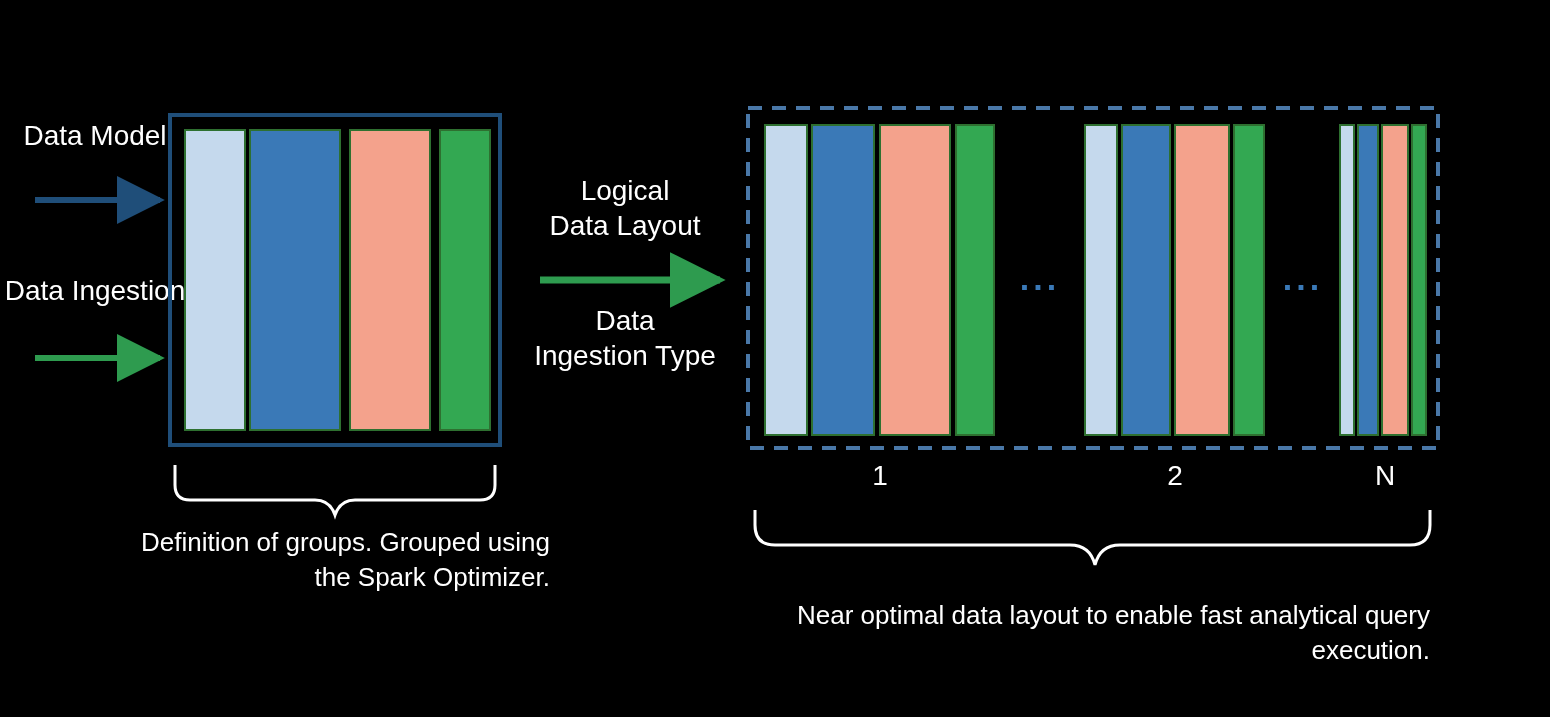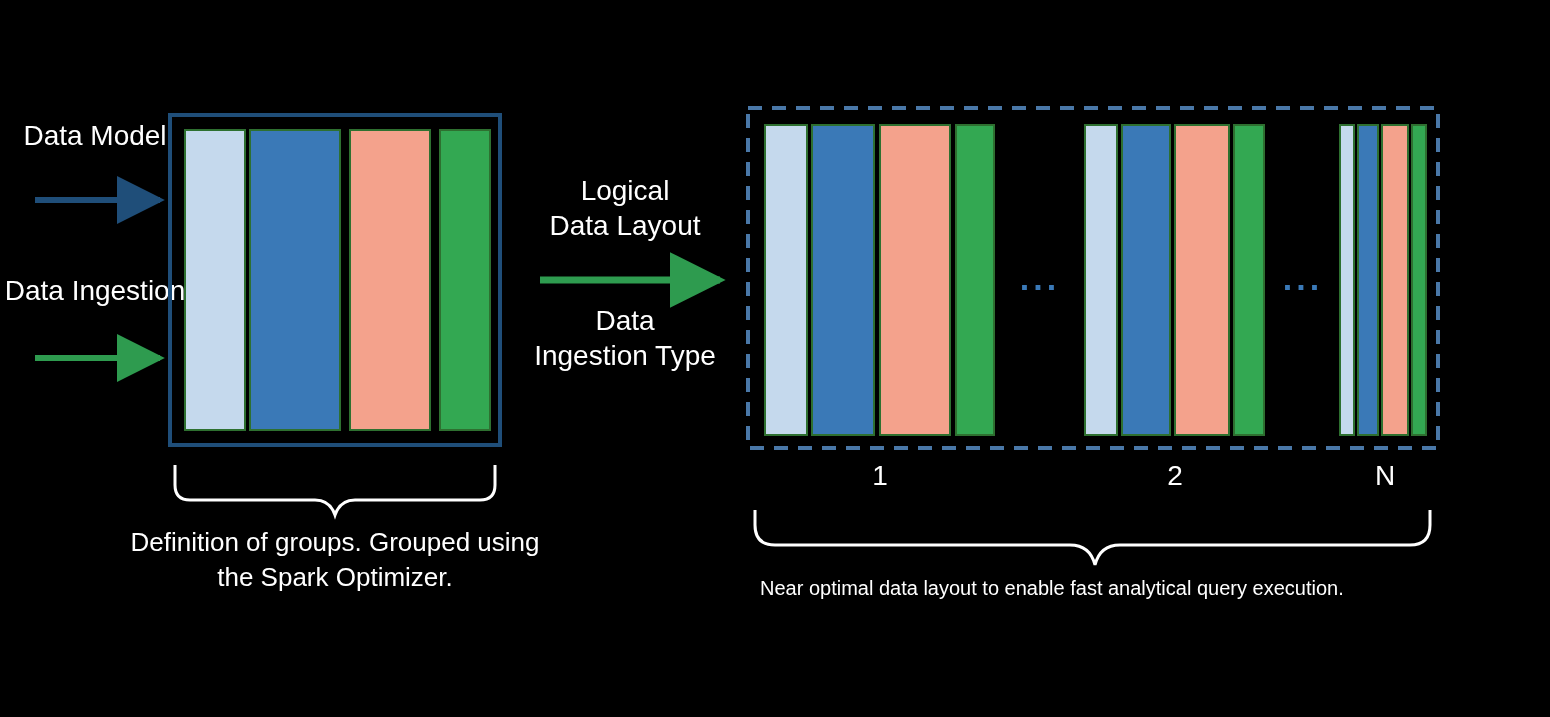--- a/index.html
+++ b/index.html
@@ -40,21 +40,21 @@
     <rect x="170" y="115" width="330" height="330" fill="none" stroke="#1f4e79" stroke-width="4"></rect>
 
     <rect x="185" y="130" width="60" height="300" fill="#c5d9ed" stroke="#2e7030" stroke-width="2"></rect>
     <rect x="250" y="130" width="90" height="300" fill="#3a79b7" stroke="#2e7030" stroke-width="2"></rect>
     <rect x="350" y="130" width="80" height="300" fill="#f4a28c" stroke="#2e7030" stroke-width="2"></rect>
     <rect x="440" y="130" width="50" height="300" fill="#33a852" stroke="#2e7030" stroke-width="2"></rect>
   </g>
 
   <path d="M 175 465 L 175 485 Q 175 500 190 500 L 315 500 Q 330 500 335 515 Q 340 500 355 500 L 480 500 Q 495 500 495 485 L 495 465" fill="none" stroke="#fff" stroke-width="3"></path>
   <foreignObject x="120" y="525" width="430" height="120">
-    <div xmlns="http://www.w3.org/1999/xhtml" style="color:#fff;font-size:26px;text-align:center;line-height:1.35;">Definition of groups. Grouped using the Spark Optimizer.</div>
+    <div xmlns="http://www.w3.org/1999/xhtml" style="color:#fff;font-size:26px;text-align:right;line-height:1.35;">Definition of groups. Grouped using the Spark Optimizer.</div>
   </foreignObject>
 
   <text class="label" x="625" y="200" text-anchor="middle">Logical</text>
   <text class="label" x="625" y="235" text-anchor="middle">Data Layout</text>
   <line x1="540" y1="280" x2="720" y2="280" stroke="#2e9b4f" stroke-width="7" marker-end="url(#arrGreen)"></line>
   <text class="label" x="625" y="330" text-anchor="middle">Data</text>
   <text class="label" x="625" y="365" text-anchor="middle">Ingestion Type</text>
 
   <rect x="748" y="108" width="690" height="340" fill="none" stroke="#4a78a8" stroke-width="4" stroke-dasharray="14 10"></rect>
 
@@ -81,16 +81,16 @@
   <g>
     <rect x="1340" y="125" width="14" height="310" fill="#c5d9ed" stroke="#2e7030" stroke-width="2"></rect>
     <rect x="1358" y="125" width="20" height="310" fill="#3a79b7" stroke="#2e7030" stroke-width="2"></rect>
     <rect x="1382" y="125" width="26" height="310" fill="#f4a28c" stroke="#2e7030" stroke-width="2"></rect>
     <rect x="1412" y="125" width="14" height="310" fill="#33a852" stroke="#2e7030" stroke-width="2"></rect>
   </g>
   <text class="label-big" x="1385" y="485" text-anchor="middle">N</text>
 
   <path d="M 755 510 L 755 525 Q 755 545 775 545 L 1070 545 Q 1090 545 1095 565 Q 1100 545 1120 545 L 1410 545 Q 1430 545 1430 525 L 1430 510" fill="none" stroke="#fff" stroke-width="3"></path>
   <foreignObject x="760" y="575" width="670" height="110">
-    <div xmlns="http://www.w3.org/1999/xhtml" style="color:#fff;font-size:20px;text-align:left;line-height:1.35;">Near optimal data layout to enable fast analytical query execution.</div>
+    <div xmlns="http://www.w3.org/1999/xhtml" style="color:#fff;font-size:26px;text-align:right;line-height:1.35;margin-top:23px;">Near optimal data layout to enable fast analytical query execution.</div>
   </foreignObject>
 
 </svg>
 
 </body></html>

